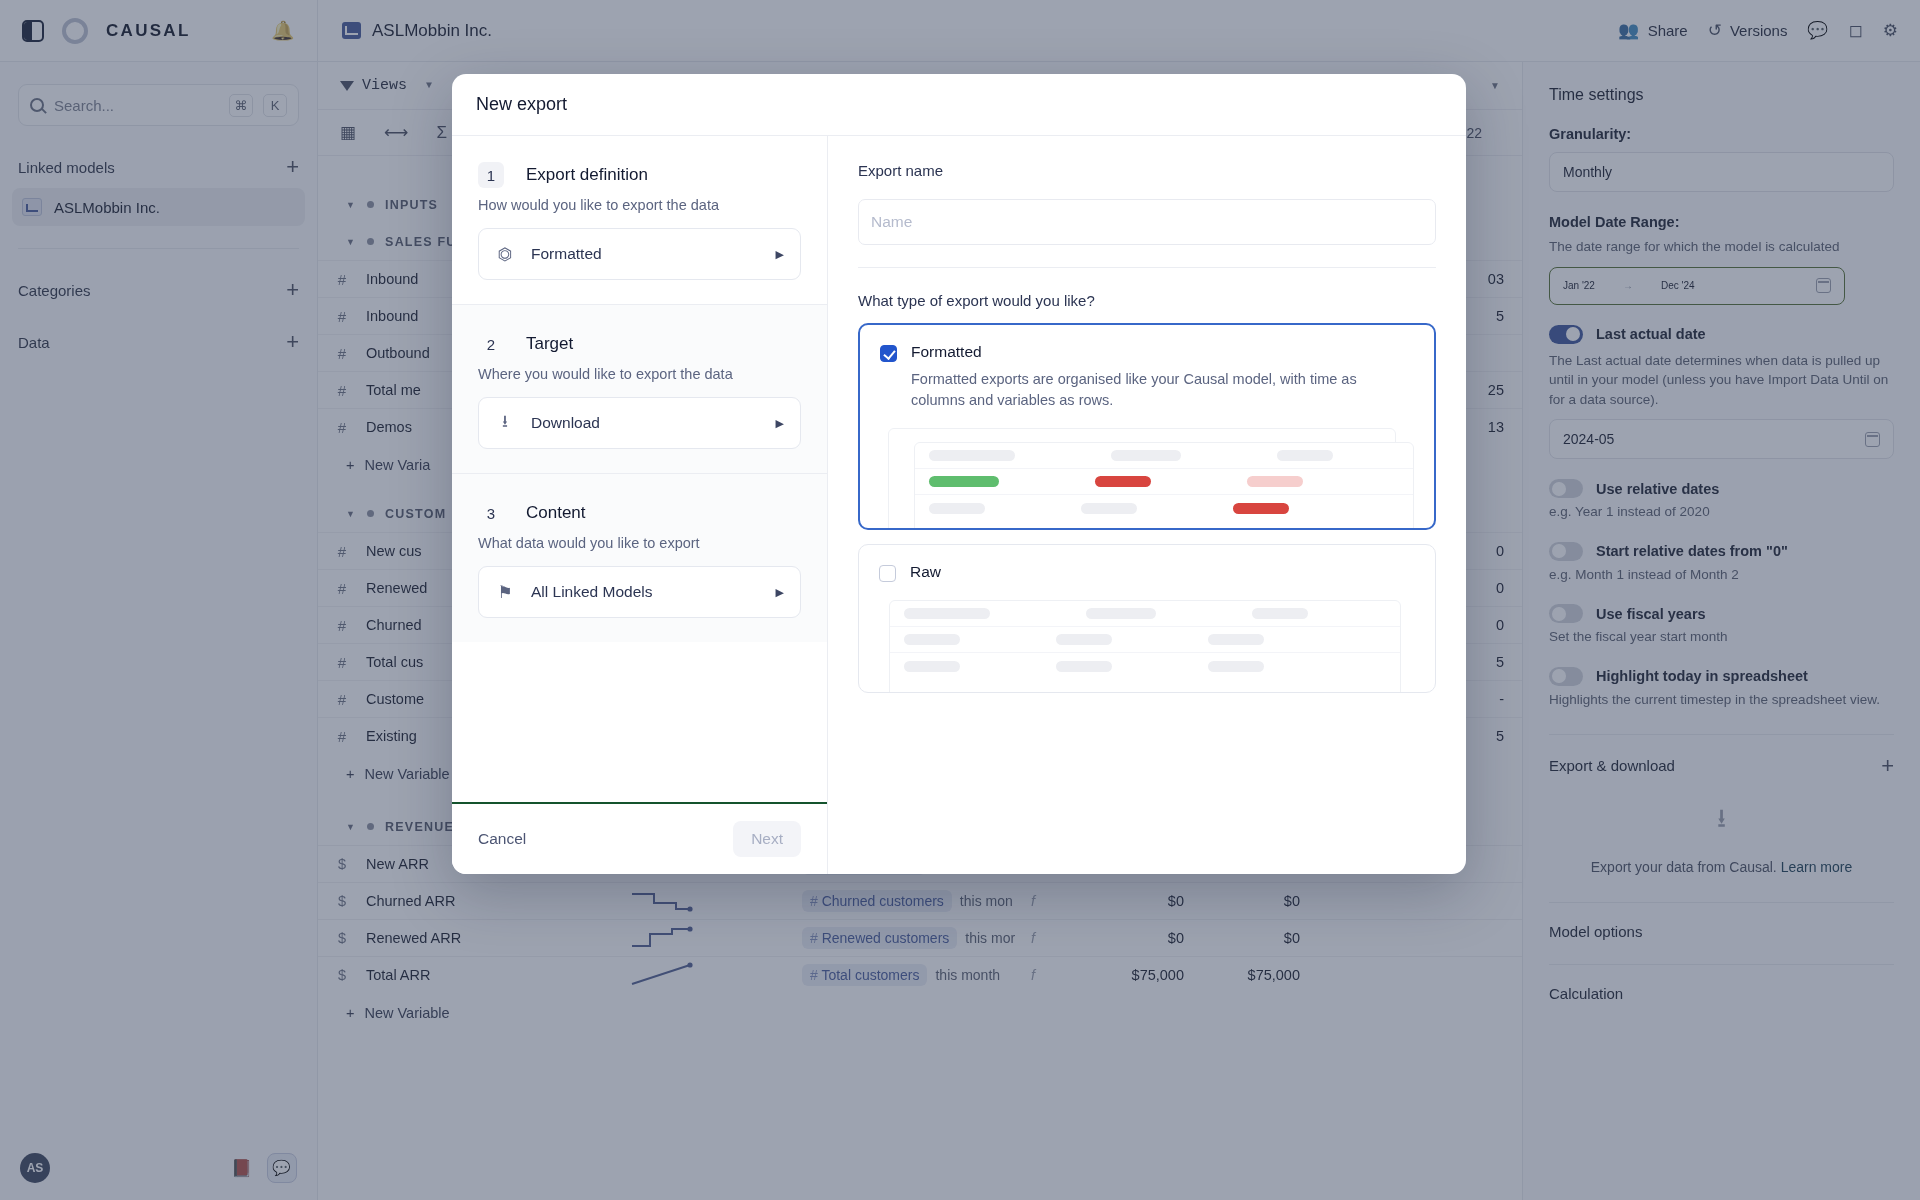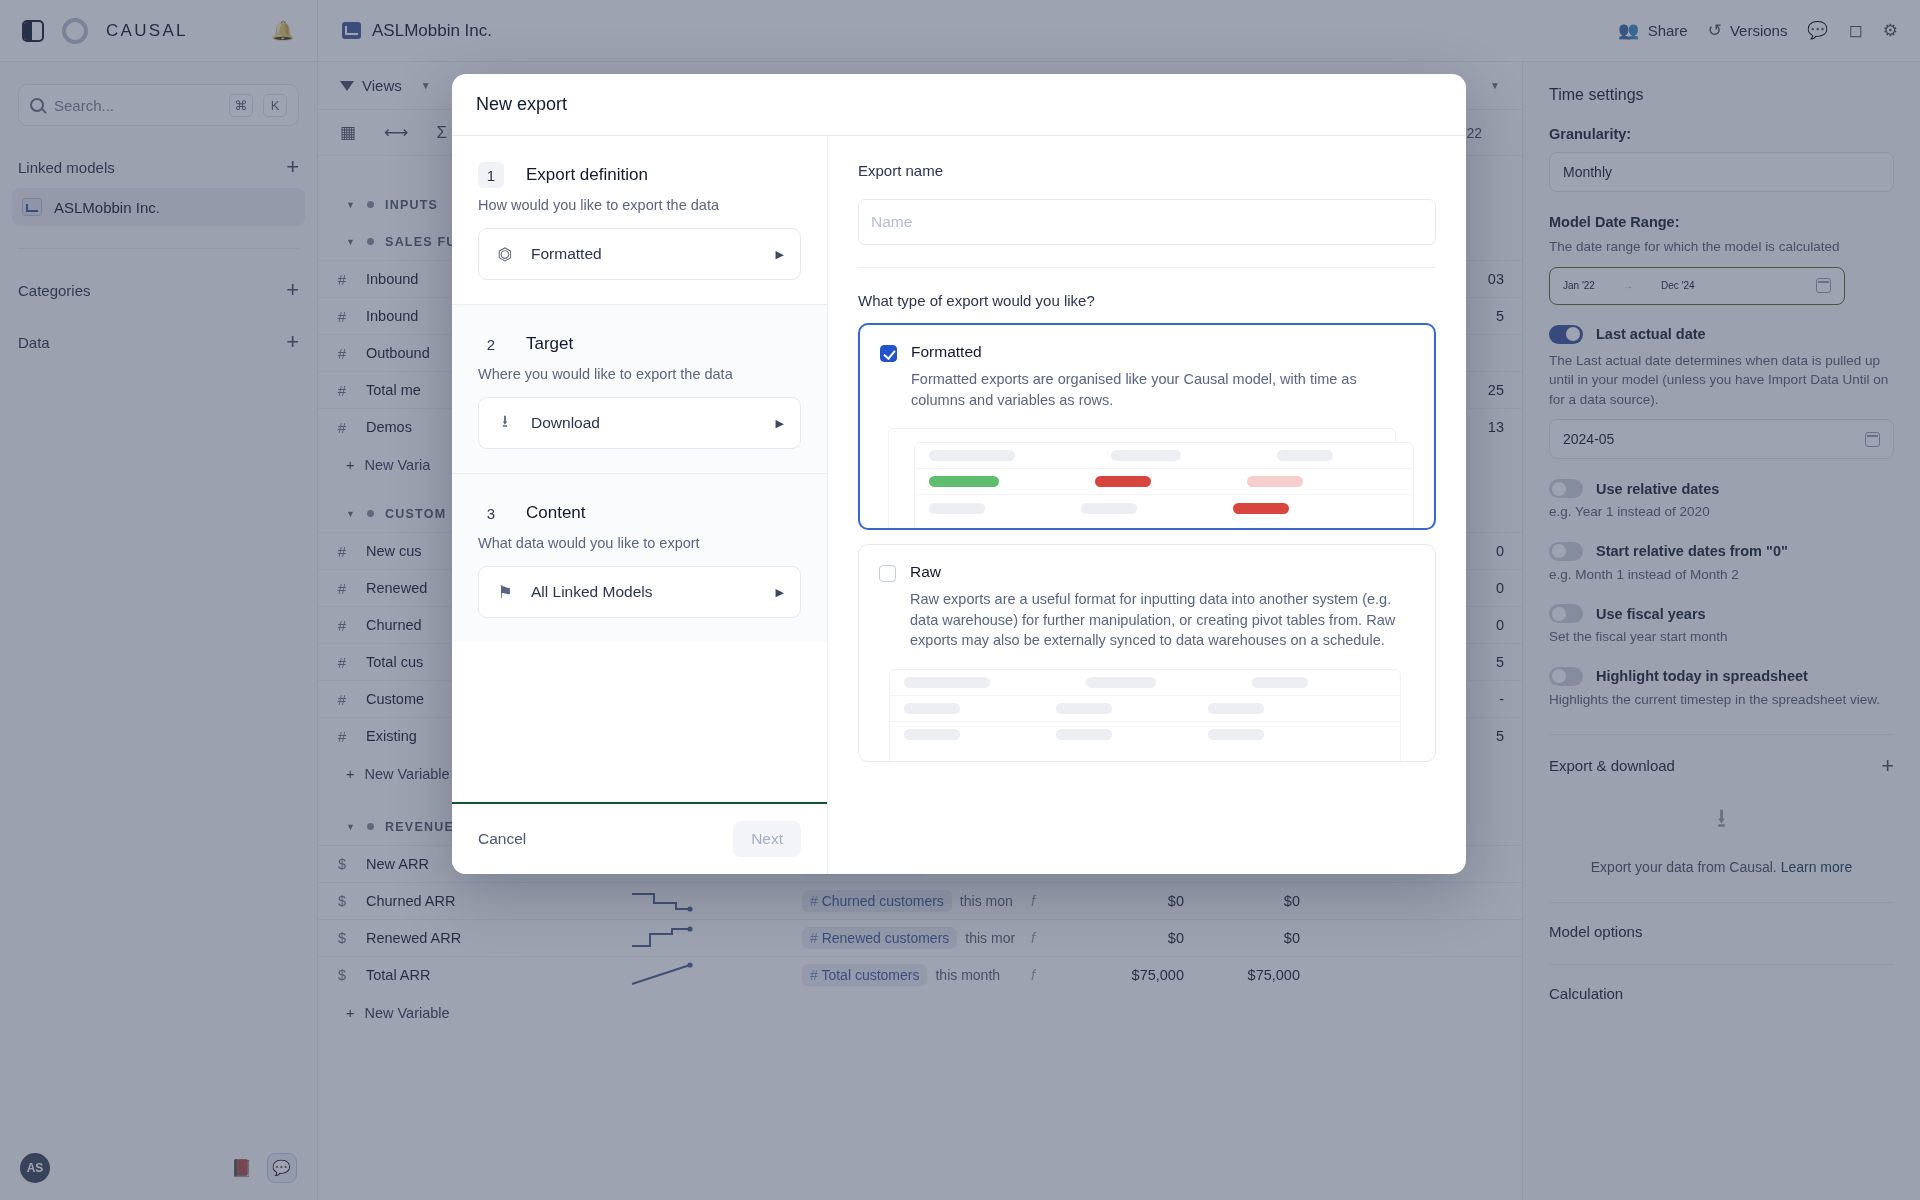--- a/index.html
+++ b/index.html
@@ -27,21 +27,21 @@
     display: flex; align-items: center;
   }
   .tb-left { width: 318px; height: 100%; display: flex; align-items: center;
     padding: 0 22px; gap: 18px; border-right: 1px solid #e7e9ef; }
   .panel-icon { width: 22px; height: 22px; border: 2px solid #1d2a4d;
     border-radius: 5px; position: relative; flex: 0 0 auto; }
   .panel-icon:after { content:""; position:absolute; left:0; top:0; bottom:0;
     width: 8px; background: #1d2a4d; border-radius: 3px 0 0 3px; }
   .logo-ring { width: 26px; height: 26px; border-radius: 50%;
     border: 4px solid #b9c3dd; flex: 0 0 auto; }
-  .brand { font-size: 17px; font-weight: normal; letter-spacing: 2.3px; color: #17203c; }
+  .brand { font-size: 17px; font-weight: bold; letter-spacing: 2.3px; color: #17203c; }
   .bell { margin-left: auto; font-size: 19px; color: #2b3553; }
 
   .tb-mid { flex: 1; height: 100%; display: flex; align-items: center;
     padding: 0 24px; position: relative; }
   .doc-chip { display: flex; align-items: center; gap: 11px; font-size: 17px;
     color: #1d2440; font-weight: 500; }
   .doc-sq { width: 19px; height: 17px; border-radius: 3px; background: #3c5fd0;
     position: relative; }
   .doc-sq:after { content:""; position:absolute; left:3px; right:3px; bottom:4px;
     height: 7px; border-left: 2px solid #fff; border-bottom: 2px solid #fff; }
@@ -100,21 +100,21 @@
   .sb-bottom .right { margin-left: auto; display: flex; gap: 14px; align-items:center;}
   .chatbtn { width: 30px; height: 30px; border-radius: 8px; background: #e8ecfa;
     border: 1px solid #c3cdf0; display:flex;align-items:center;justify-content:center;
     color: #3c5fd0; font-size: 15px;}
 
   
   .main { position: absolute; top: 62px; left: 318px; right: 398px; bottom: 0;
     background: #fff; }
   .toolbar1 { height: 48px; display: flex; align-items: center;
     padding: 0 22px; gap: 8px; border-bottom: 1px solid #eceef3; }
-  .views-chip { display:flex; align-items:center; gap:19px; font-size:15px; color:#2b3452;}
+  .views-chip { display:flex; align-items:center; gap:19px; font-size:15px; color:#2b3452;font-family:Liberation Mono, monospace;}
   .funnel { width: 0; height: 0; border-left: 7px solid transparent;
     border-right: 7px solid transparent; border-top: 10px solid #4a5574; }
   .caret { font-size: 10px; color: #6d7694; }
   .toolbar2 { height: 46px; display: flex; align-items: center; padding: 0 22px;
     gap: 28px; border-bottom: 1px solid #eceef3; color: #4b5472; font-size: 17px;}
   .rows { position: absolute; top: 124px; left: 0; right: 0; bottom: 0;}
   .grp { height: 37px; display: flex; align-items: center; gap: 11px;
     padding-left: 28px; font-size: 12.5px; letter-spacing: 1.2px;
     font-weight: bold; color: #5a6party; color: #58607c; }
   .grp .tri { font-size: 9px; color: #6a7290; }
@@ -688,21 +688,20 @@
             </div>
           </div>
         </div>
 
         
         <div class="optcard">
           <div class="opt-hd">
             <span class="cb"></span>
             <div>
               <div class="opt-name">Raw</div>
-              <div class="opt-desc">Raw exports are a useful format for inputting data into another system (e.g. data warehouse) for further manipulation, or creating pivot tables from. Raw exports may also be externally synced to data warehouses on a schedule.</div>
             </div>
           </div>
           <div class="prev-raw">
             <div class="box">
               <div class="pr-row">
                 <span class="bar w1"></span>
                 <span class="bar w2"></span>
                 <span class="bar w3"></span>
               </div>
               <div class="pr-row">

